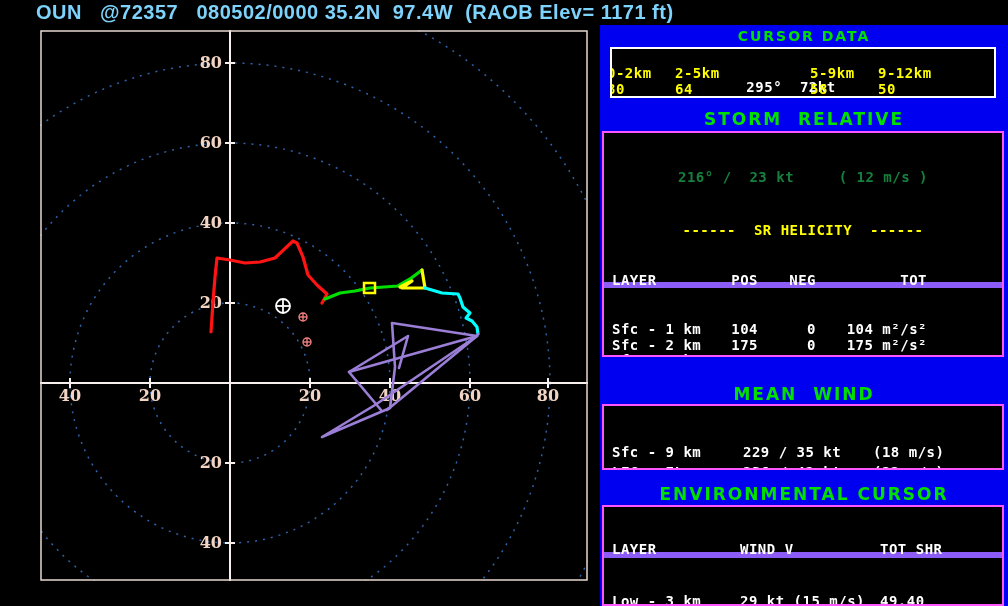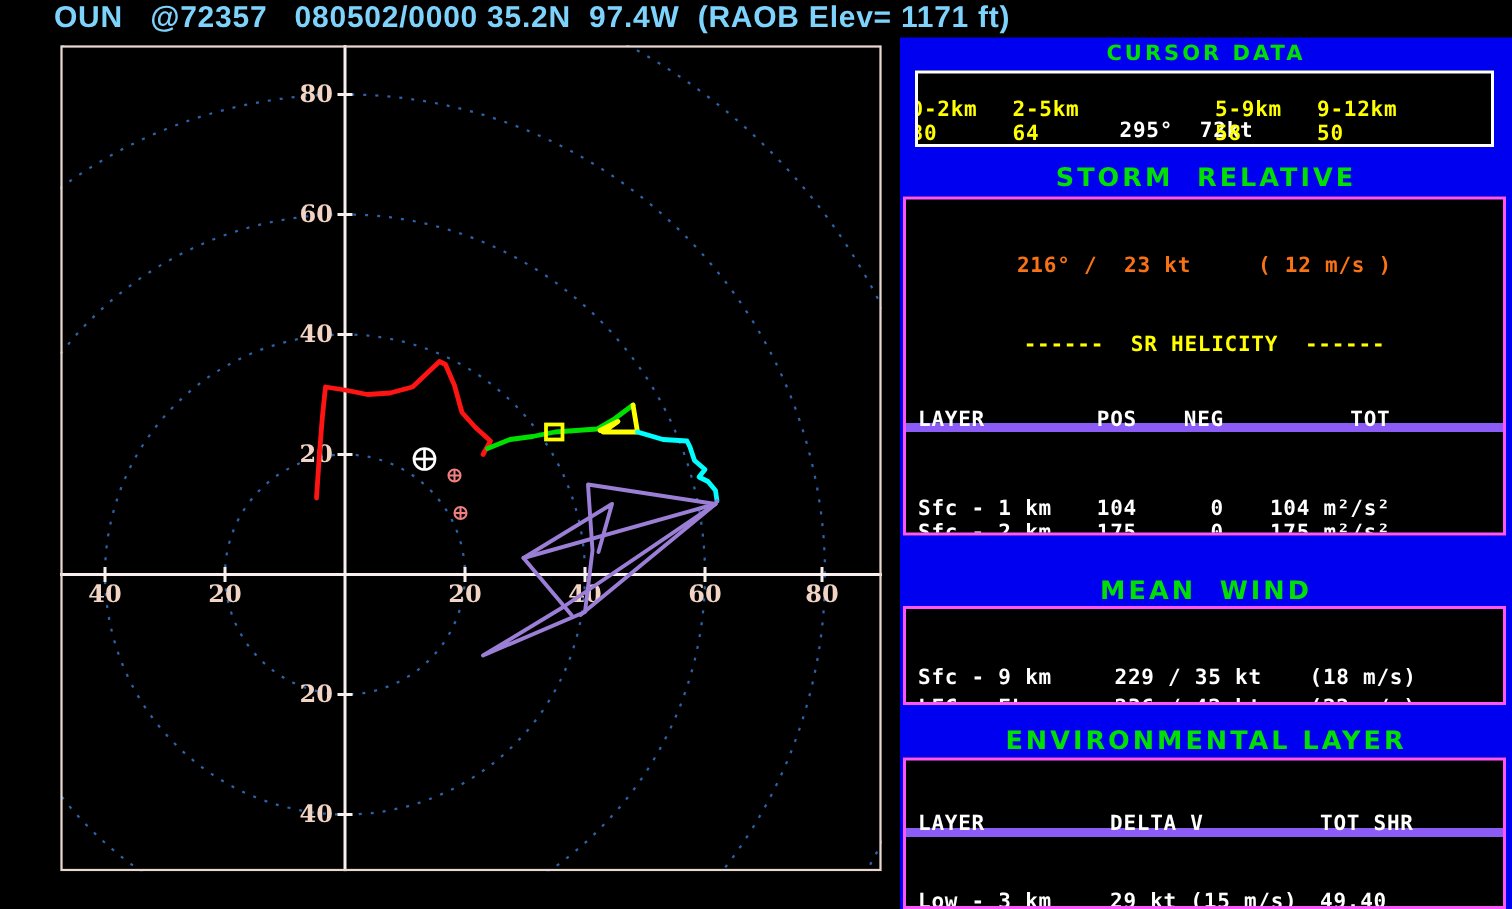--- a/index.html
+++ b/index.html
@@ -20,30 +20,30 @@
   .b-white{border:2px solid #ffffff}
   .b-magenta{border:2px solid #ff55ff}
   .mono{font:bold 14px "DejaVu Sans Mono",monospace;letter-spacing:.5px;white-space:pre}
   .white{color:#fff}
   
   .cursor-readout{position:absolute;left:0;right:24px;top:1px;text-align:center;line-height:15px}
   .ccol{position:absolute;width:90px;text-align:left}
   .ccol .clabel{display:block;color:#ff0;line-height:15px}
   .ccol .cvalue{display:block;color:#ff0;line-height:15px;margin-top:1px}
   
-  .sr-vector{margin-top:5px;height:16px;text-align:center;color:#f97316;line-height:14px}
+  .sr-vector{margin-top:5px;height:16px;text-align:center;color:#15803d;line-height:14px}
   .sec-title{height:15px;text-align:center;color:#ff0;line-height:14px}
   .sec1{margin-top:5px}
   .thead{border-bottom:6px solid #8b5cf6;color:#fff;line-height:11px;height:13px}
   .thead.h1{margin-top:5px}
   .hel-grid{display:grid;grid-template-columns:118px 28px 58px 1fr;padding:0 8px}
   .hel-grid .c-pos,.hel-grid .c-neg{text-align:right}
   .hel-grid .c-tot{text-align:right;padding-right:67px}
   .hel-row{height:15.5px;line-height:15px;color:#fff}
-  .hel-rows{margin-top:12px}
+  .hel-rows{margin-top:2px}
   .mw-grid{display:grid;grid-template-columns:131px 130px 1fr;padding:0 8px;height:20px;line-height:18px;color:#fff}
   .mw-rows{margin-top:5px}
   .es-grid{display:grid;grid-template-columns:128px 140px 1fr;padding:0 8px}
   .es-head{margin-top:4px;height:15px;line-height:12px}
   .es-row{height:20px;line-height:18px;color:#fff}
   .es-rows{margin-top:2px}
 </style>
 </head>
 <body>
 
@@ -134,22 +134,22 @@
     
     
     
   </div>
 
   <div class="panel-title" style="top:359px">MEAN  WIND</div>
   <div class="databox b-magenta mono" style="left:2px;top:379px;width:402px;height:66px">
     <div id="mw-rows" class="mw-rows"><div class="mw-grid"><span>Sfc - 9 km</span><span>229 / 35 kt</span><span>(18 m/s)</span></div><div class="mw-grid"><span>LFC - EL</span><span>236 / 42 kt</span><span>(22 m/s)</span></div></div>
   </div>
 
-  <div class="panel-title" style="top:459px">ENVIRONMENTAL LAYER</div>
+  <div class="panel-title" style="top:459px">ENVIRONMENTAL CURSOR</div>
   <div class="databox b-magenta mono" style="left:2px;top:480px;width:402px;height:101px">
     <div class="es-grid thead es-head">
       <span>LAYER</span>
-      <span>DELTA V</span>
+      <span>WIND V</span>
       <span>TOT SHR</span>
     </div>
     <div id="es-rows" class="es-rows"><div class="es-grid es-row"><span>Low - 3 km</span><span>29 kt (15 m/s)</span><span>49.40</span></div></div>
   </div>
 </div>
 
 </body></html>

